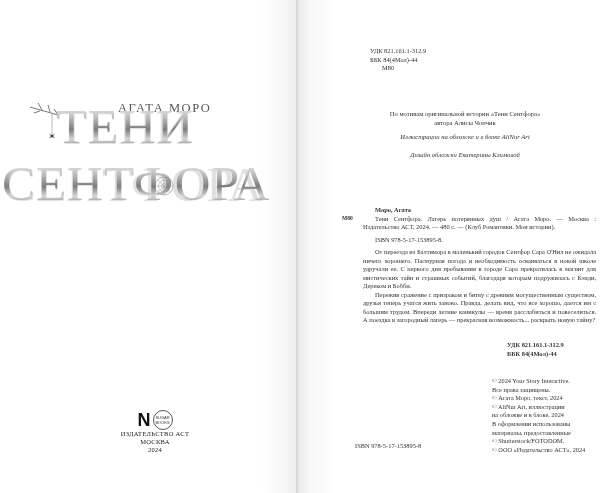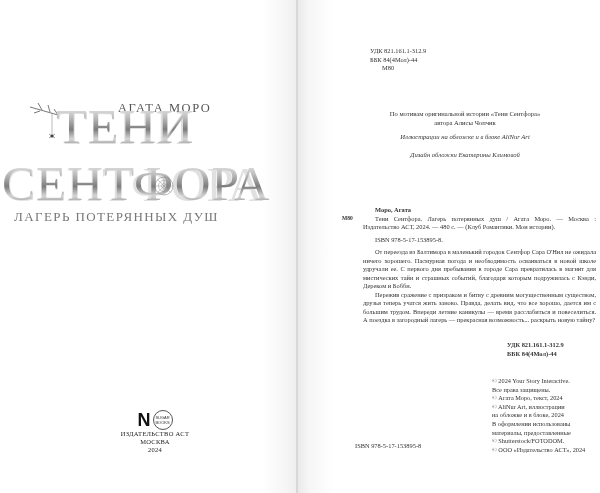--- a/index.html
+++ b/index.html
@@ -76,21 +76,20 @@
     <div class="title-shadow t1">ТЕНИ</div>
     <div class="title-line title-1">ТЕНИ</div>
     <div class="title-shadow t2">СЕНТФОРА</div>
     <div class="title-line title-2">СЕНТФОРА</div>
     <svg class="web" viewBox="0 0 24 34">
       <circle cx="12" cy="18" r="9" fill="none" stroke="#888" stroke-width="0.6"></circle>
       <circle cx="12" cy="18" r="5.5" fill="none" stroke="#999" stroke-width="0.5"></circle>
       <circle cx="12" cy="18" r="2.5" fill="none" stroke="#999" stroke-width="0.5"></circle>
       <path d="M12 9 L12 27 M3 18 L21 18 M5.5 11.5 L18.5 24.5 M18.5 11.5 L5.5 24.5" stroke="#999" stroke-width="0.5"></path>
     </svg>
-    <div class="subtitle">ЛАГЕРЬ ПОТЕРЯННЫХ ДУШ</div>
 
     <div class="publisher">
       <div class="pub-logo">
         <span class="pub-n">N</span>
         <span class="pub-circle">
           <span>SUGAR</span>
           <span>BOOKS</span>
         </span>
       </div>
       <div class="pub-line">ИЗДАТЕЛЬСТВО АСТ</div>

